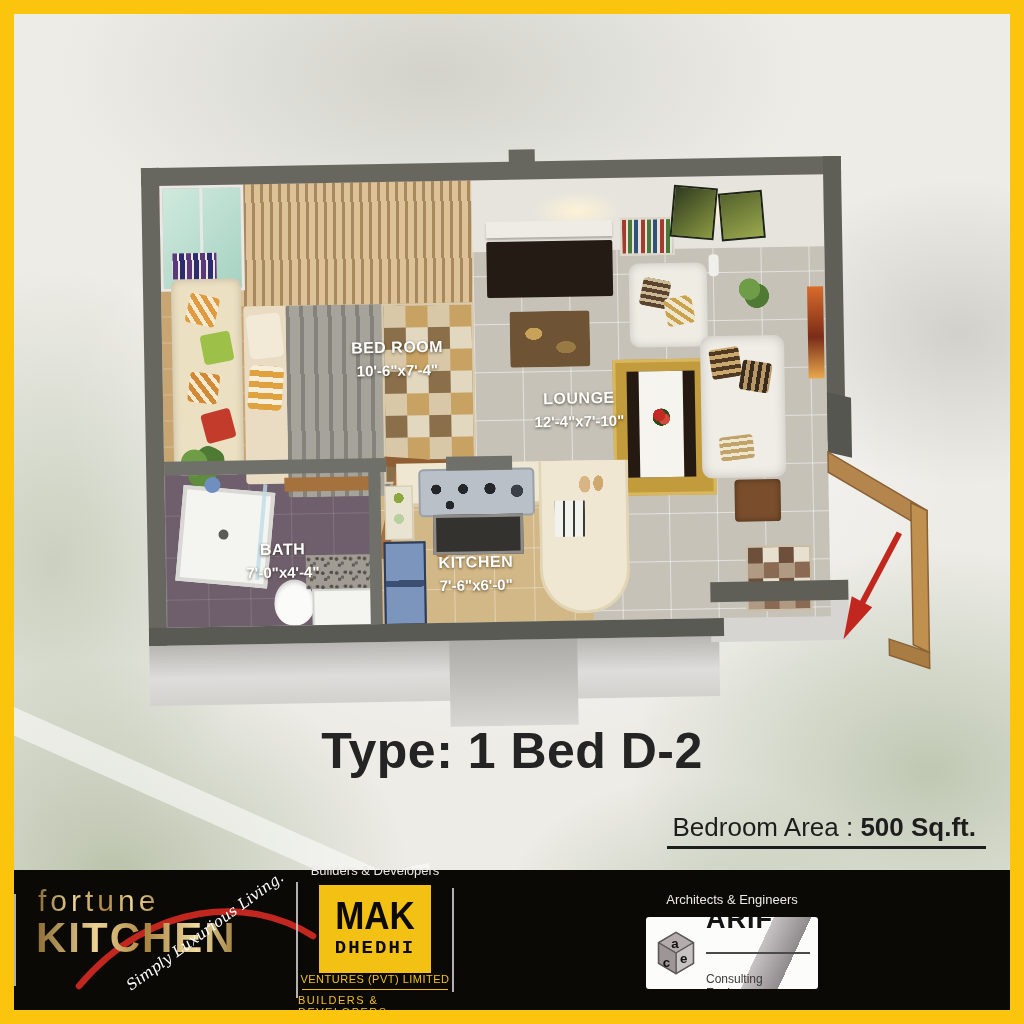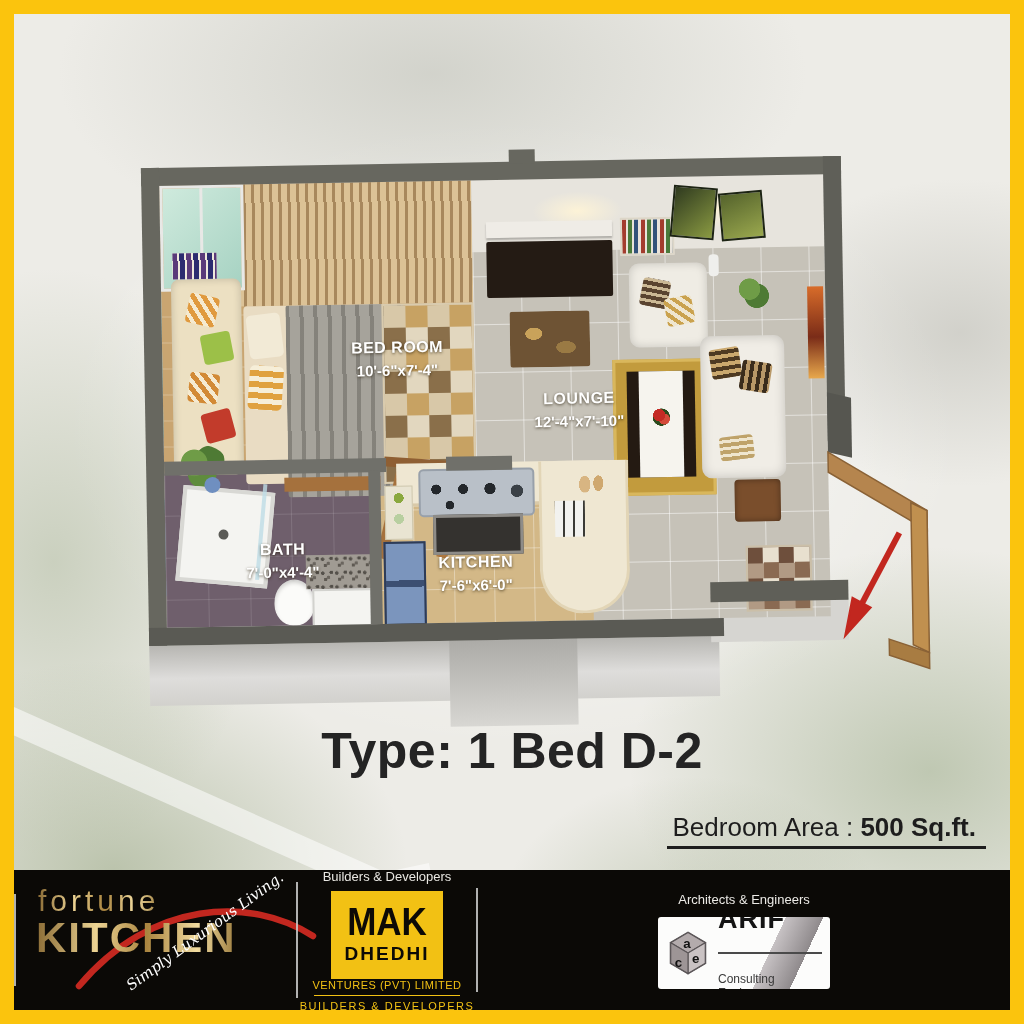--- a/index.html
+++ b/index.html
@@ -192,25 +192,25 @@
   .fd3{height:104px;}
   .sec1{width:310px;text-align:center;color:#fff;font-size:40px;line-height:1.45;font-weight:normal;}
   .sec2{width:280px;position:relative;height:140px;}
   .gold{background:linear-gradient(92deg,#8a6b35,#ecd393 30%,#a9843f 55%,#f2dca0 80%,#9a7a3c);
     -webkit-background-clip:text;background-clip:text;color:transparent;}
   .fortune1{position:absolute;left:22px;top:14px;font-size:30px;letter-spacing:4px;font-weight:normal;}
   .fortune2{position:absolute;left:20px;top:44px;font-size:42px;font-weight:bold;letter-spacing:2px;}
   .swoosh{position:absolute;left:55px;top:8px;}
   .tagline{position:absolute;left:112px;top:108px;transform:rotate(-36deg);transform-origin:left center;
     color:#fff;font-family:"DejaVu Serif",serif;font-style:italic;font-size:15px;white-space:nowrap;}
-  .sec3{width:178px;display:flex;flex-direction:column;align-items:center;}
+  .sec3{width:154px;display:flex;flex-direction:column;align-items:center;}
   .mak-top{color:#e9e7e2;font-size:13px;margin-bottom:7px;}
   .mak-box{width:112px;height:88px;background:#F2C114;display:flex;flex-direction:column;align-items:center;justify-content:center;color:#0c0a06;}
   .mak-name{font-size:35px;font-weight:bold;letter-spacing:0px;transform:scaleY(1.1);line-height:1;}
-  .mak-name2{font-family:Liberation Sans, sans-serif;font-size:19px;font-weight:bold;letter-spacing:2px;margin-top:4px;}
+  .mak-name2{font-family:Liberation Mono, monospace;font-size:19px;font-weight:bold;letter-spacing:2px;margin-top:4px;}
   .mak-sub{color:#F2C114;font-size:11px;letter-spacing:.5px;}
   .mak-line{width:146px;height:1px;background:#F2C114;margin:4px 0;}
   .mak-sub2{color:#F2C114;font-size:11px;letter-spacing:1.5px;}
   .sec4{flex:1;display:flex;flex-direction:column;align-items:center;}
   .arif-top{color:#eceae6;font-size:13px;margin-bottom:10px;}
   .arif-box{position:relative;width:172px;height:72px;background:#fcfcfb;border-radius:3px;overflow:hidden;
     display:flex;align-items:center;padding:0 8px;box-sizing:border-box;}
   .arif-swoosh{position:absolute;right:0;top:0;width:110px;height:72px;
     background:linear-gradient(115deg,transparent 46%,#c7c2c4 46%,#8f8a8c 72%,transparent 72%);}
   .arif-right{position:relative;margin-left:8px;display:flex;flex-direction:column;gap:16px;}

